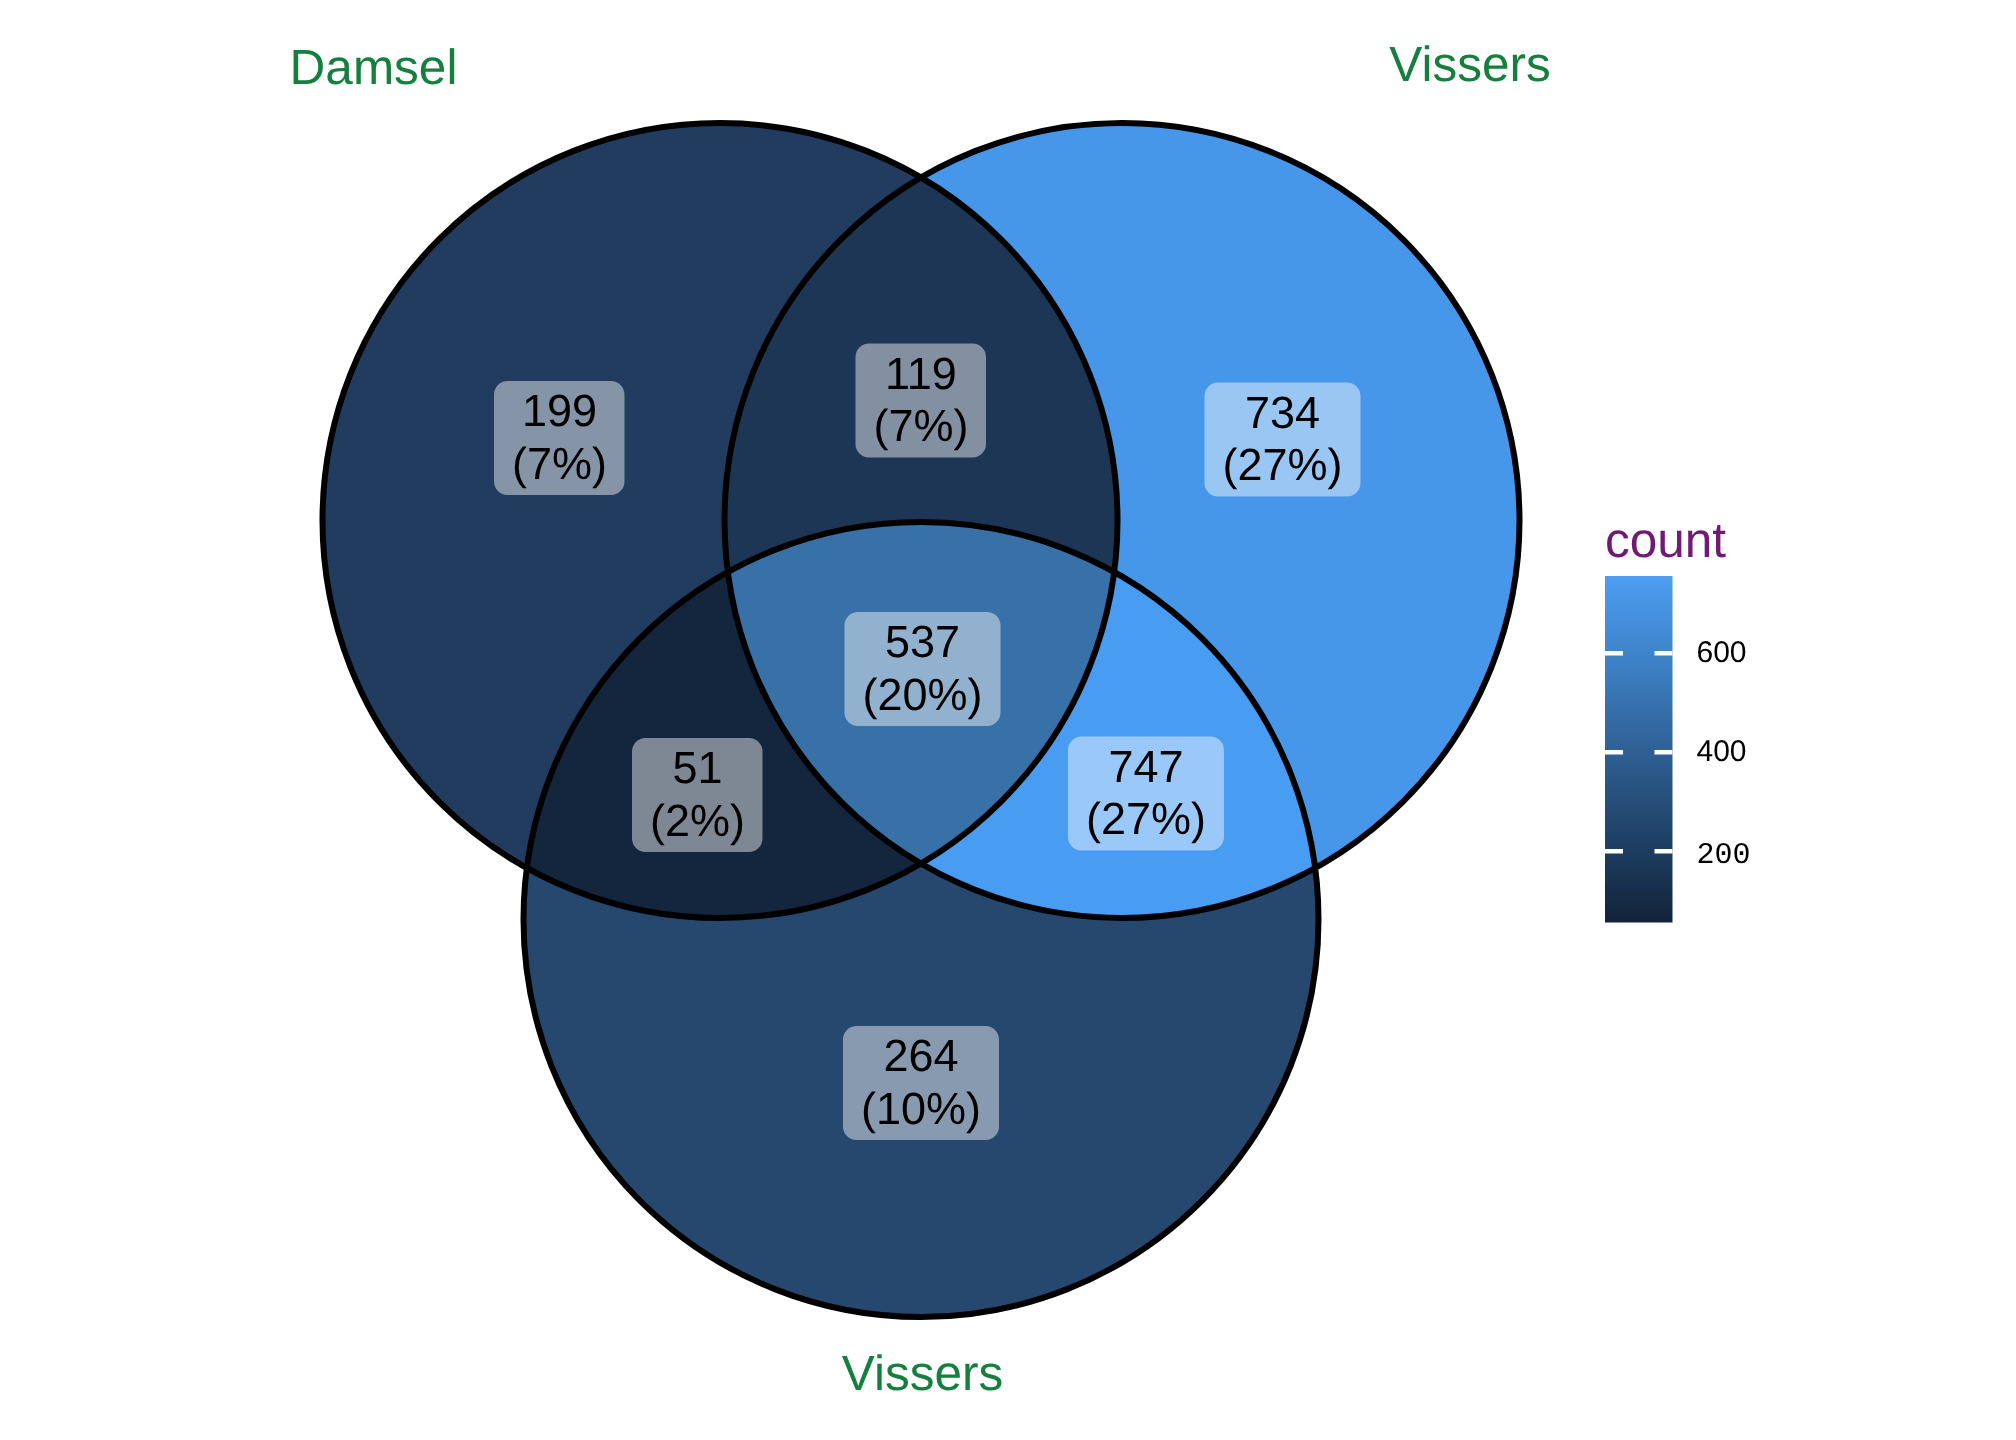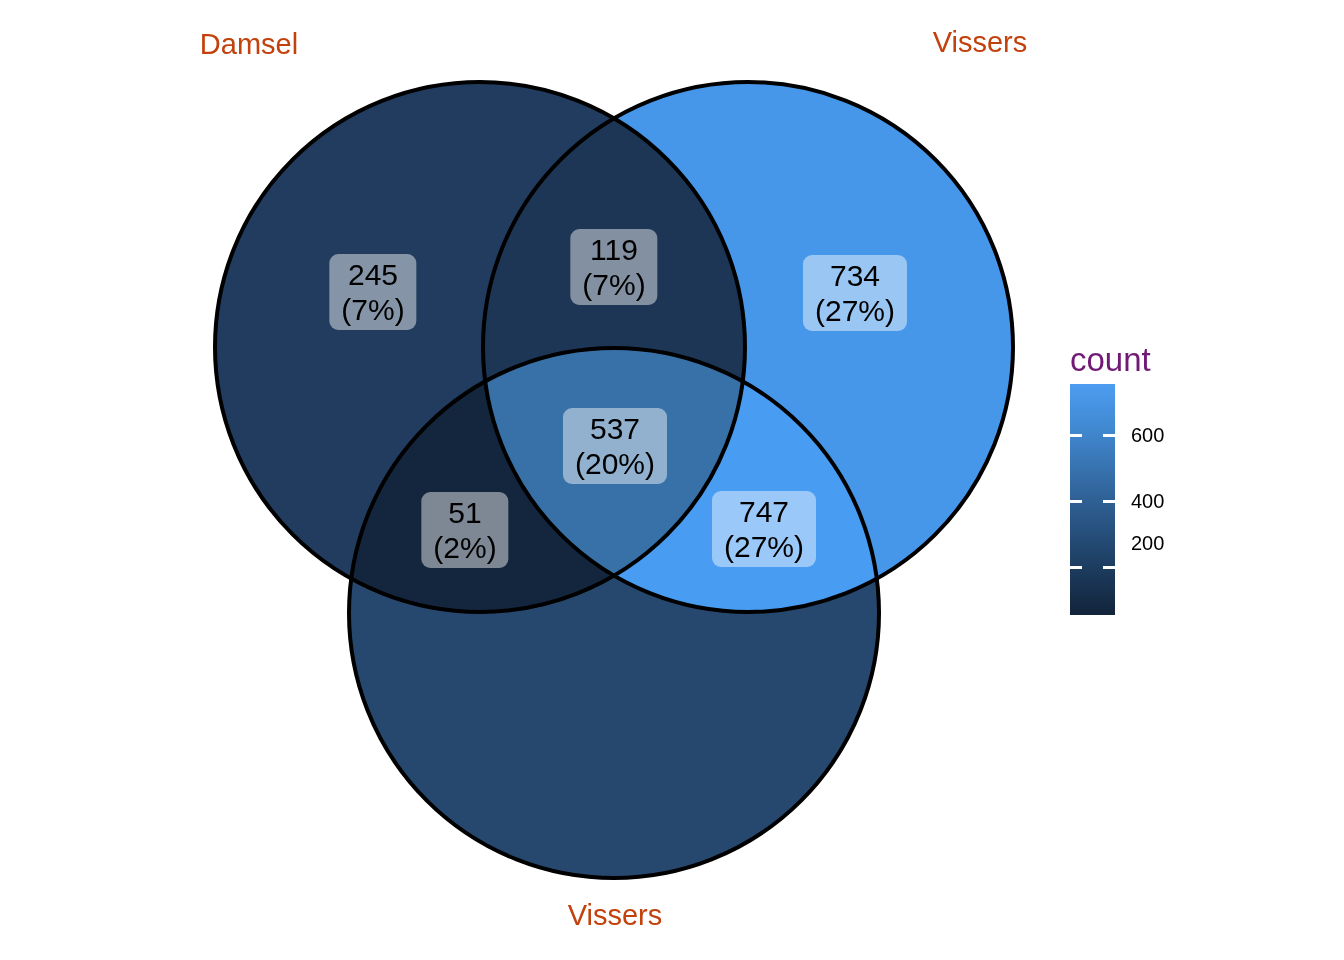--- a/index.html
+++ b/index.html
@@ -4,21 +4,21 @@
 <title>Venn Diagram</title>
 <style>
   html,body{margin:0;padding:0;background:#ffffff;}
   #app{
     position:relative;width:1344px;height:960px;background:#ffffff;
     font-family:"Liberation Sans",sans-serif;color:#000;overflow:hidden;
   }
   #venn-svg{position:absolute;left:0;top:0;}
   .set-label{
     position:absolute;transform:translate(-50%,-50%);
-    font-size:29px;line-height:1.1;color:#c2410c;white-space:nowrap;
+    font-size:33px;line-height:1.1;color:#15803d;white-space:nowrap;
   }
   .region-box{
     position:absolute;transform:translate(-50%,-50%);
     background:rgba(255,255,255,0.45);
     border-radius:9px;padding:3px 12px;
     text-align:center;font-size:30px;line-height:35px;color:#000;white-space:nowrap;
   }
   .region-box span{display:block;}
   .legend-title{
     position:absolute;left:1070px;top:342px;font-size:33px;line-height:1.1;color:#701a75;
@@ -33,21 +33,21 @@
   .tick-dash.right{right:0;}
   .td-600{top:50px;}
   .td-400{top:116px;}
   .td-200{top:182px;}
   .tick-label{
     position:absolute;left:1131px;transform:translateY(-50%);
     font-size:20px;line-height:1;color:#000;
   }
   .tl-600{top:435px;}
   .tl-400{top:501px;}
-  .tl-200{top:543px;}
+  .tl-200{top:571px;font-family:Liberation Mono, monospace;}
 </style>
 </head>
 <body>
 
 <div id="app">
 
   <svg id="venn-svg" width="1344" height="960" viewBox="0 0 1344 960">
     <defs>
       <clipPath id="clipA">
           <circle cx="480" cy="347" r="265"></circle>
@@ -80,21 +80,21 @@
     <circle cx="480" cy="347" r="265" fill="none" stroke="#000000" stroke-width="4"></circle>
     <circle cx="748" cy="347" r="265" fill="none" stroke="#000000" stroke-width="4"></circle>
     <circle cx="614" cy="613" r="265" fill="none" stroke="#000000" stroke-width="4"></circle>
   </svg>
 
   <div class="set-label" style="left:249px;top:45px">Damsel</div>
   <div class="set-label" style="left:980px;top:43px">Vissers</div>
   <div class="set-label" style="left:615px;top:916px">Vissers</div>
 
   <div class="region-box" style="left:373px;top:292px">
-    <span>245</span>
+    <span>199</span>
     <span>(7%)</span>
   </div>
 
   <div class="region-box" style="left:614px;top:267px">
     <span>119</span>
     <span>(7%)</span>
   </div>
 
   <div class="region-box" style="left:855px;top:293px">
     <span>734</span>
@@ -109,20 +109,24 @@
   <div class="region-box" style="left:465px;top:530px">
     <span>51</span>
     <span>(2%)</span>
   </div>
 
   <div class="region-box" style="left:764px;top:529px">
     <span>747</span>
     <span>(27%)</span>
   </div>
 
+  <div class="region-box" style="left:614px;top:722px">
+    <span>264</span>
+    <span>(10%)</span>
+  </div>
 
   <div class="legend-title">count</div>
 
   <div class="legend-bar">
     <div class="tick-dash left td-600"></div>
     <div class="tick-dash right td-600"></div>
     <div class="tick-dash left td-400"></div>
     <div class="tick-dash right td-400"></div>
     <div class="tick-dash left td-200"></div>
     <div class="tick-dash right td-200"></div>

